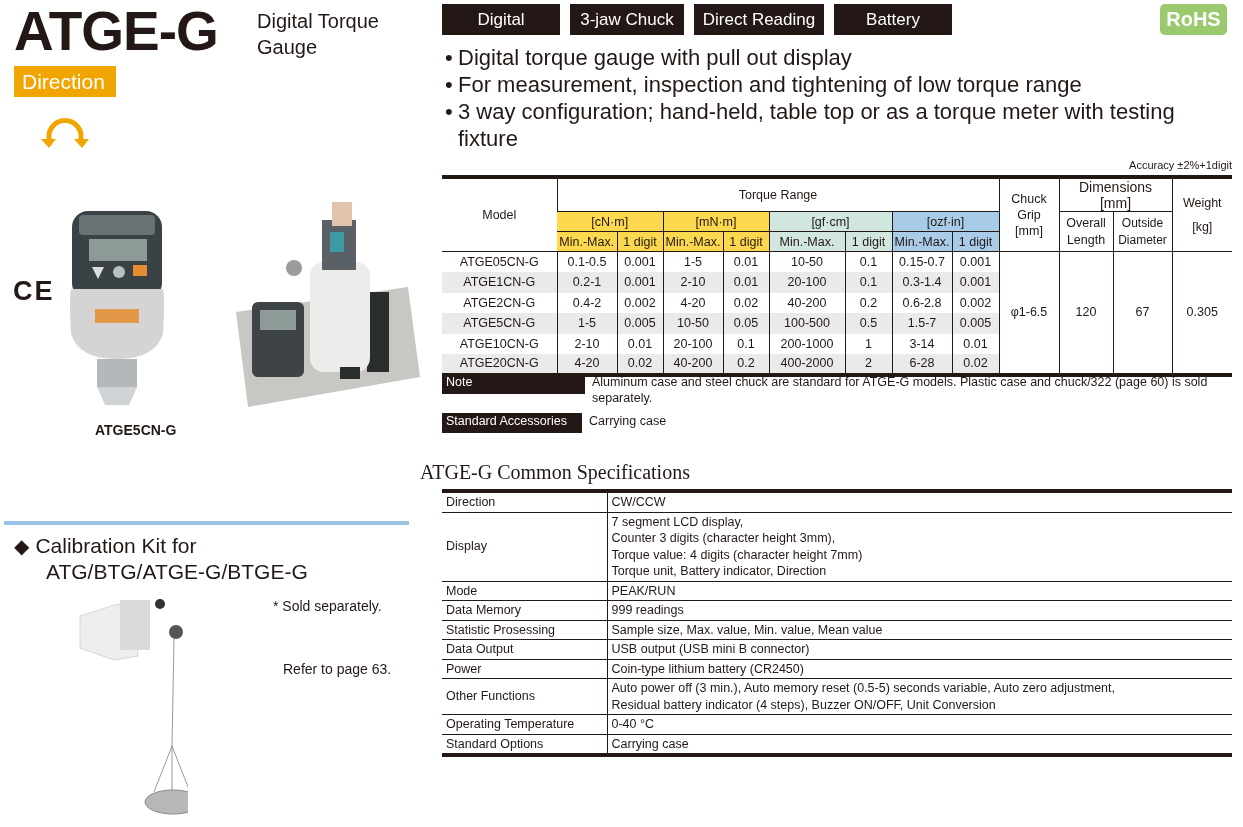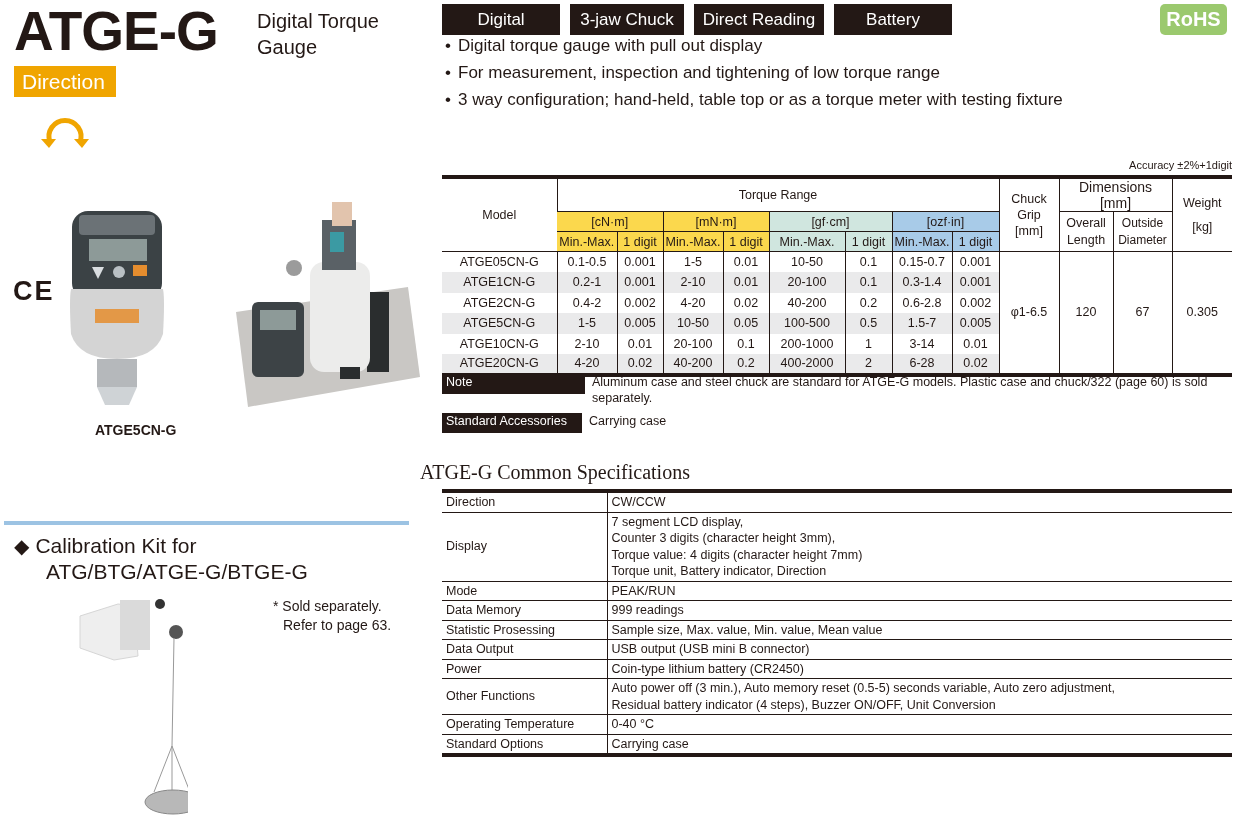--- a/index.html
+++ b/index.html
@@ -15,29 +15,29 @@
 
   .photo-gauge { position: absolute; left: 67px; top: 209px; width: 100px; height: 200px; }
   .photo-fixture { position: absolute; left: 232px; top: 202px; width: 190px; height: 205px; }
   .photo-caption { position: absolute; left: 95px; top: 422px; font-size: 14px; font-weight: bold; }
 
   .blue-rule { position: absolute; left: 4px; top: 521px; width: 405px; height: 4px; background: #9cc3e3; }
   .calib-title { position: absolute; left: 14px; top: 533px; font-size: 21px; line-height: 26px; }
   .calib-title .diamond { font-size: 20px; margin-right: 6px; }
   .calib-title .line2 { padding-left: 32px; display: block; }
   .calib-note { position: absolute; left: 273px; top: 597px; font-size: 14px; line-height: 19px; }
-  .calib-note .n2 { display:block; padding-left: 10px; }
+  .calib-note .n2 { display:block; padding-left: 10px; margin-top: 44px; }
   .photo-calib { position: absolute; left: 78px; top: 596px; width: 110px; height: 225px; }
 
   
   .tags { position: absolute; left: 442px; top: 4px; display: flex; gap: 10px; }
   .tag { background: #231815; color: #fff; font-size: 17px; height: 31px; line-height: 31px; text-align: center; }
   .rohs { position: absolute; left: 1160px; top: 4px; width: 67px; height: 31px; background: #9bc96e; color: #fff; font-weight: bold; font-size: 20px; line-height: 31px; text-align: center; border-radius: 5px; }
 
-  .bullets { position: absolute; left: 445px; top: 32px; width: 780px; font-size: 17px; line-height: 27px; list-style: none; }
+  .bullets { position: absolute; left: 445px; top: 44px; width: 780px; font-size: 22px; line-height: 27px; list-style: none; }
   .bullets li { padding-left: 13px; text-indent: -13px; }
   .bullets li::before { content: "\2022"; display: inline-block; width: 13px; text-indent: 0; }
 
   .accuracy { position: absolute; right: 11px; top: 159px; font-size: 11px; }
 
   table { border-collapse: collapse; position: absolute; }
   .spec-table { left: 442px; top: 175px; width: 790px; border-top: 4px solid #231815; border-bottom: 4px solid #231815; font-size: 12.5px; }
   .spec-table td, .spec-table th { font-weight: normal; text-align: center; border-left: 1px solid #231815; padding: 0 2px; height: 20px; }
   .spec-table tr > :first-child { border-left: none; }
   .spec-table thead tr.h1 th { height: 20px; }

